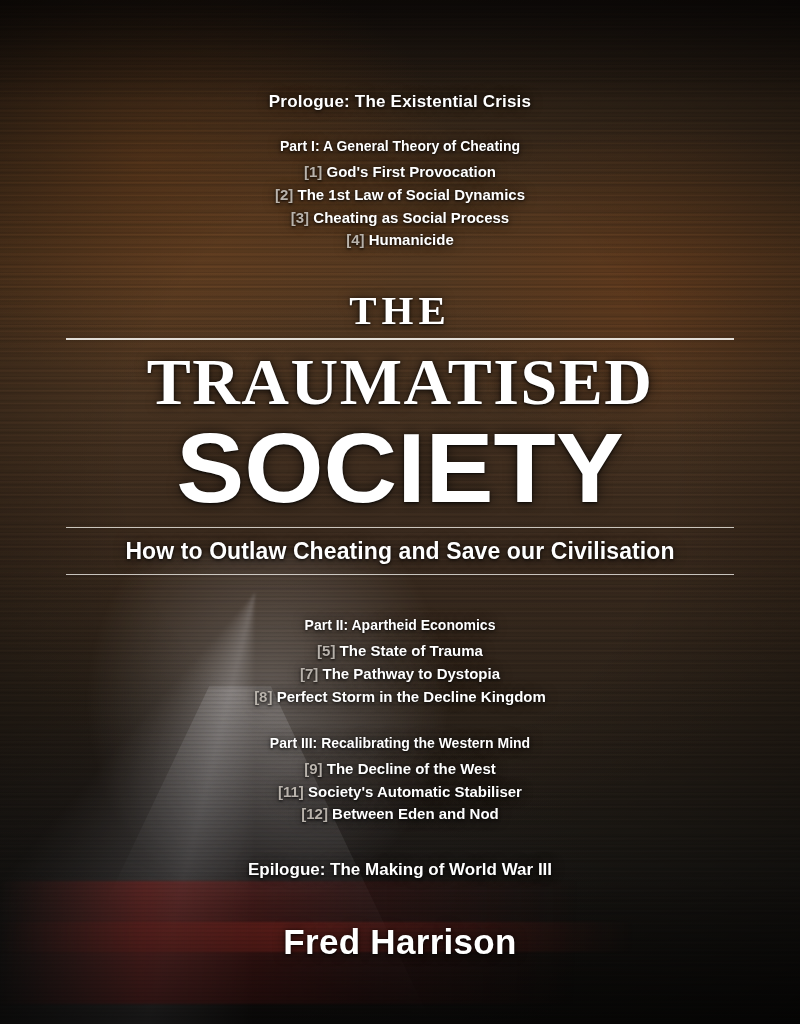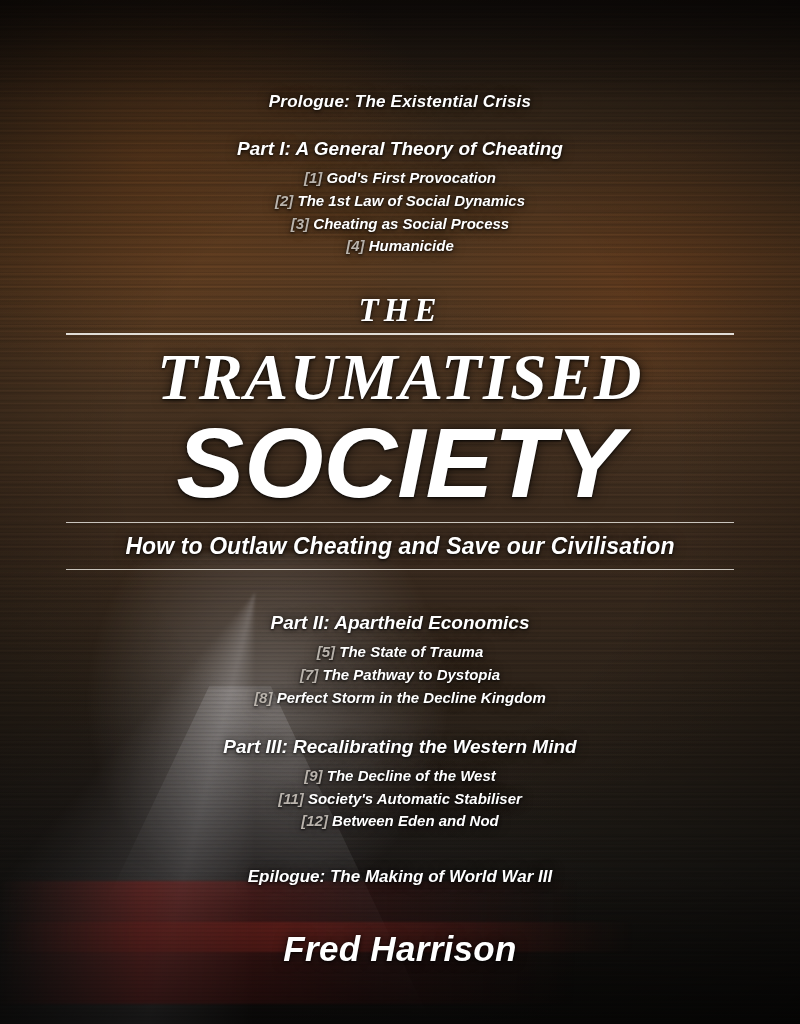--- a/index.html
+++ b/index.html
@@ -10,21 +10,20 @@
   body {
     font-family: "Liberation Sans", sans-serif;
   }
   .cover {
     position: relative;
     width: 800px;
     height: 1024px;
     overflow: hidden;
     background: #b91c1c;
     color: #fff;
-    font-style: italic;
   }
   
   .bg-base {
     position: absolute;
     inset: 0;
     background:
       linear-gradient(180deg, #1d1510 0%, #3a2a1b 12%, #5a3c22 26%, #4a3421 40%,
                       #3a2a1c 55%, #2a2118 70%, #1d1a16 85%, #14120f 100%);
   }
   .bg-wood {
@@ -121,21 +120,21 @@
     text-shadow: 0 1px 3px rgba(0,0,0,.85), 0 0 12px rgba(0,0,0,.6);
   }
   .prologue {
     margin-top: 92px;
     font-size: 17px;
     font-weight: bold;
     letter-spacing: .2px;
   }
   .part-block { margin-top: 26px; }
   .part-title {
-    font-size: 19px;
+    font-size: 14px;
     font-weight: bold;
     margin-bottom: 7px;
   }
   .chapter {
     font-size: 15px;
     font-weight: bold;
     line-height: 1.52;
   }
   .chapter .num {
     color: #b9b3ac;
@@ -147,21 +146,21 @@
   }
   .rule {
     height: 2px;
     background: #efece6;
     opacity: .92;
     margin: 0 auto;
   }
   .rule.thin { height: 1px; opacity: .8; }
   .the {
     font-family: "Liberation Serif", serif;
-    font-size: 33px;
+    font-size: 41px;
     font-weight: bold;
     letter-spacing: 5px;
     margin-bottom: 4px;
     margin-top: 2px;
   }
   .traumatised {
     font-family: "Liberation Serif", serif;
     font-size: 66px;
     font-weight: bold;
     letter-spacing: 1.5px;

